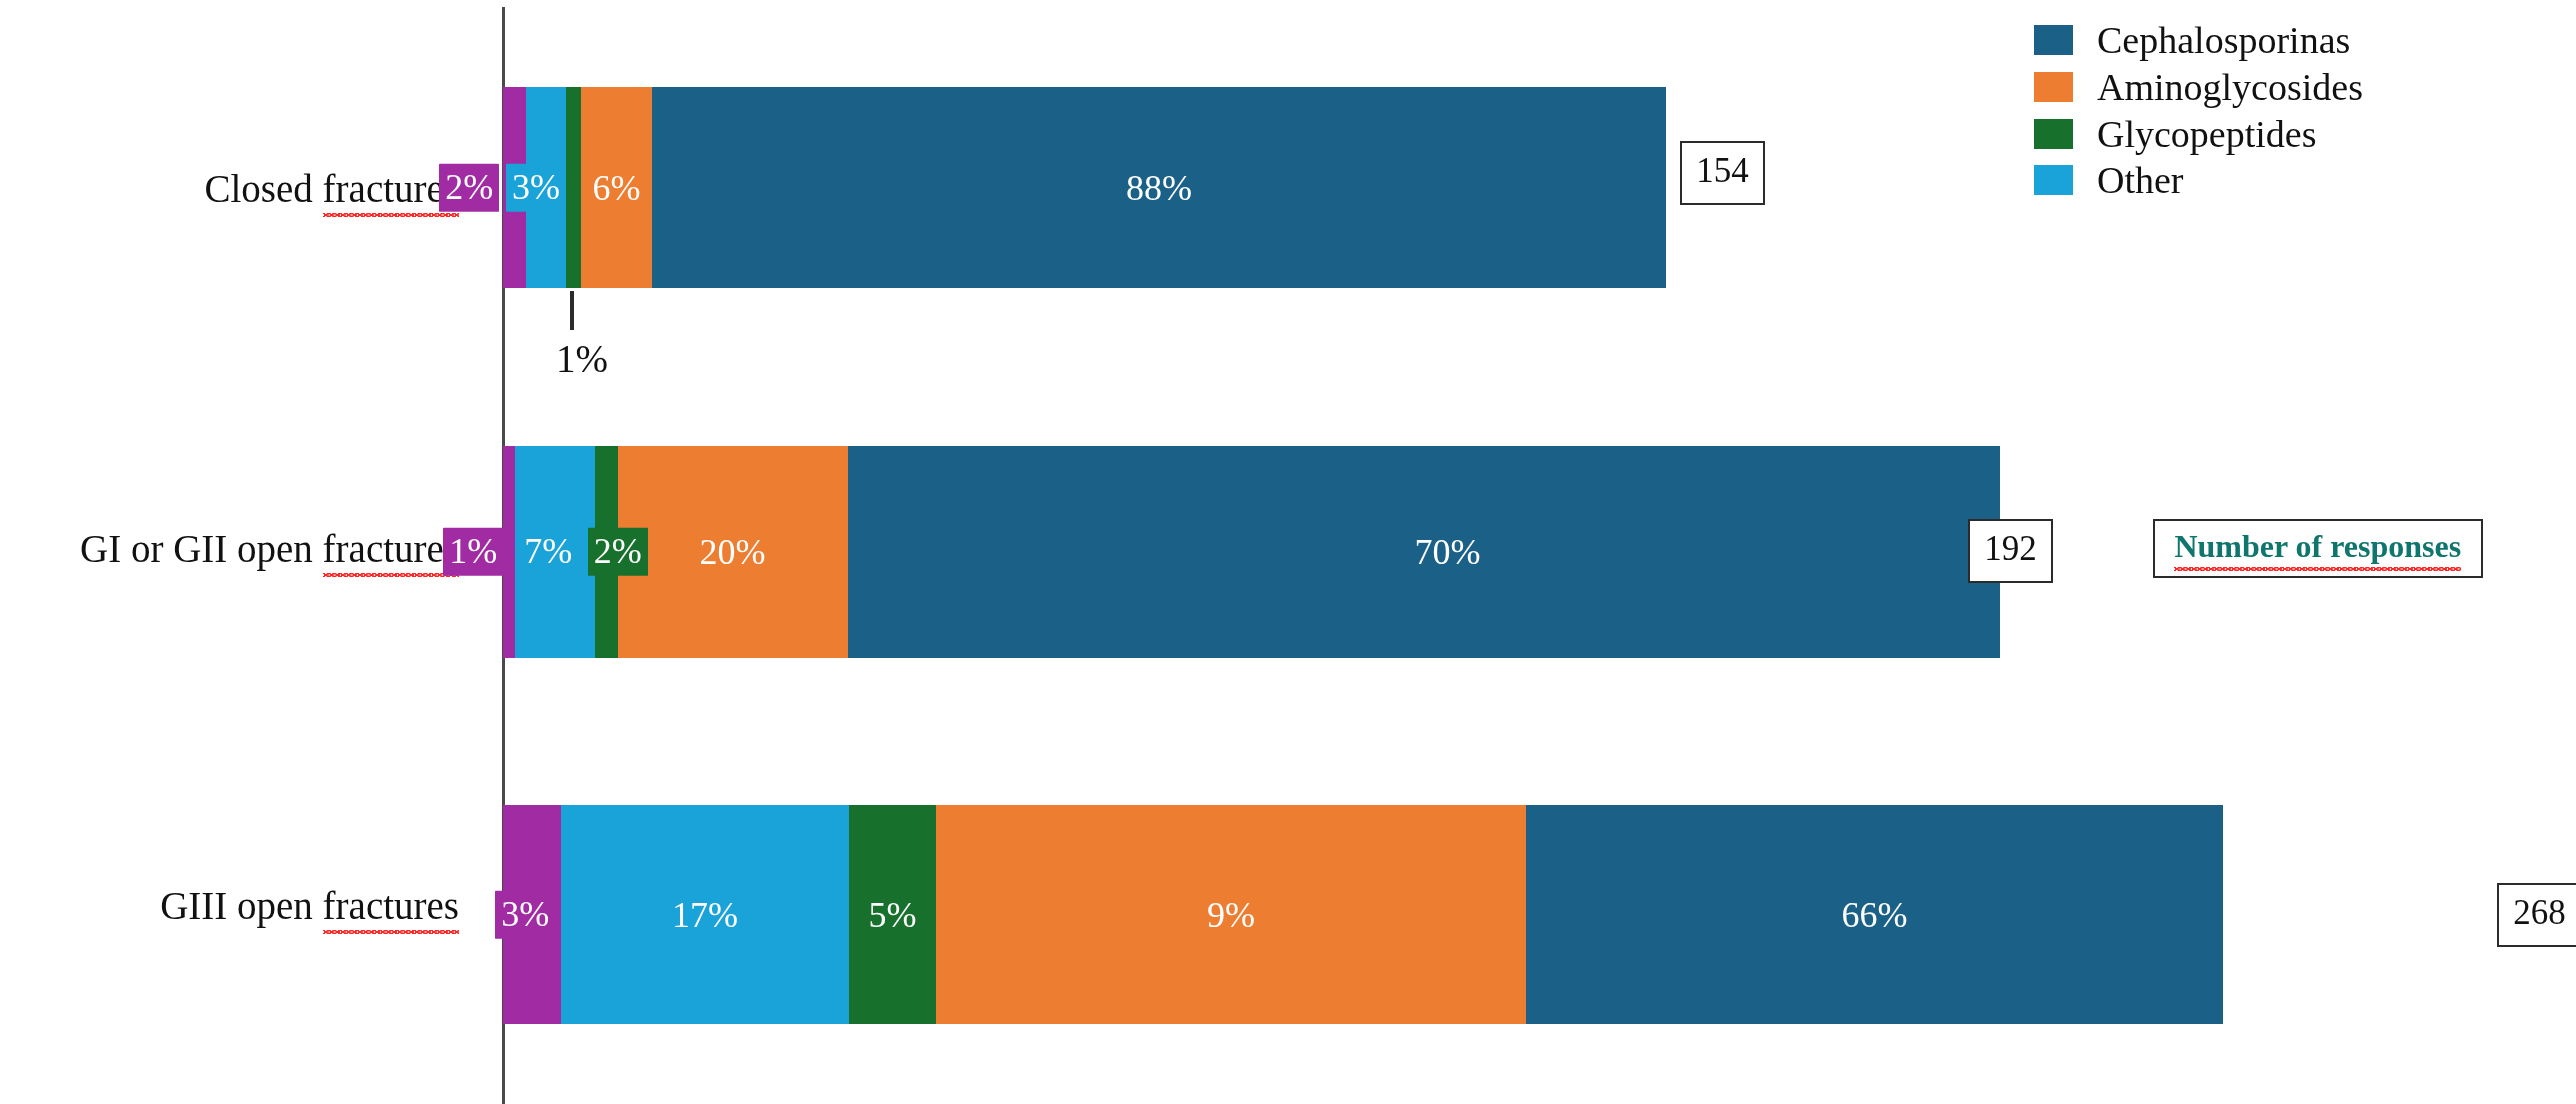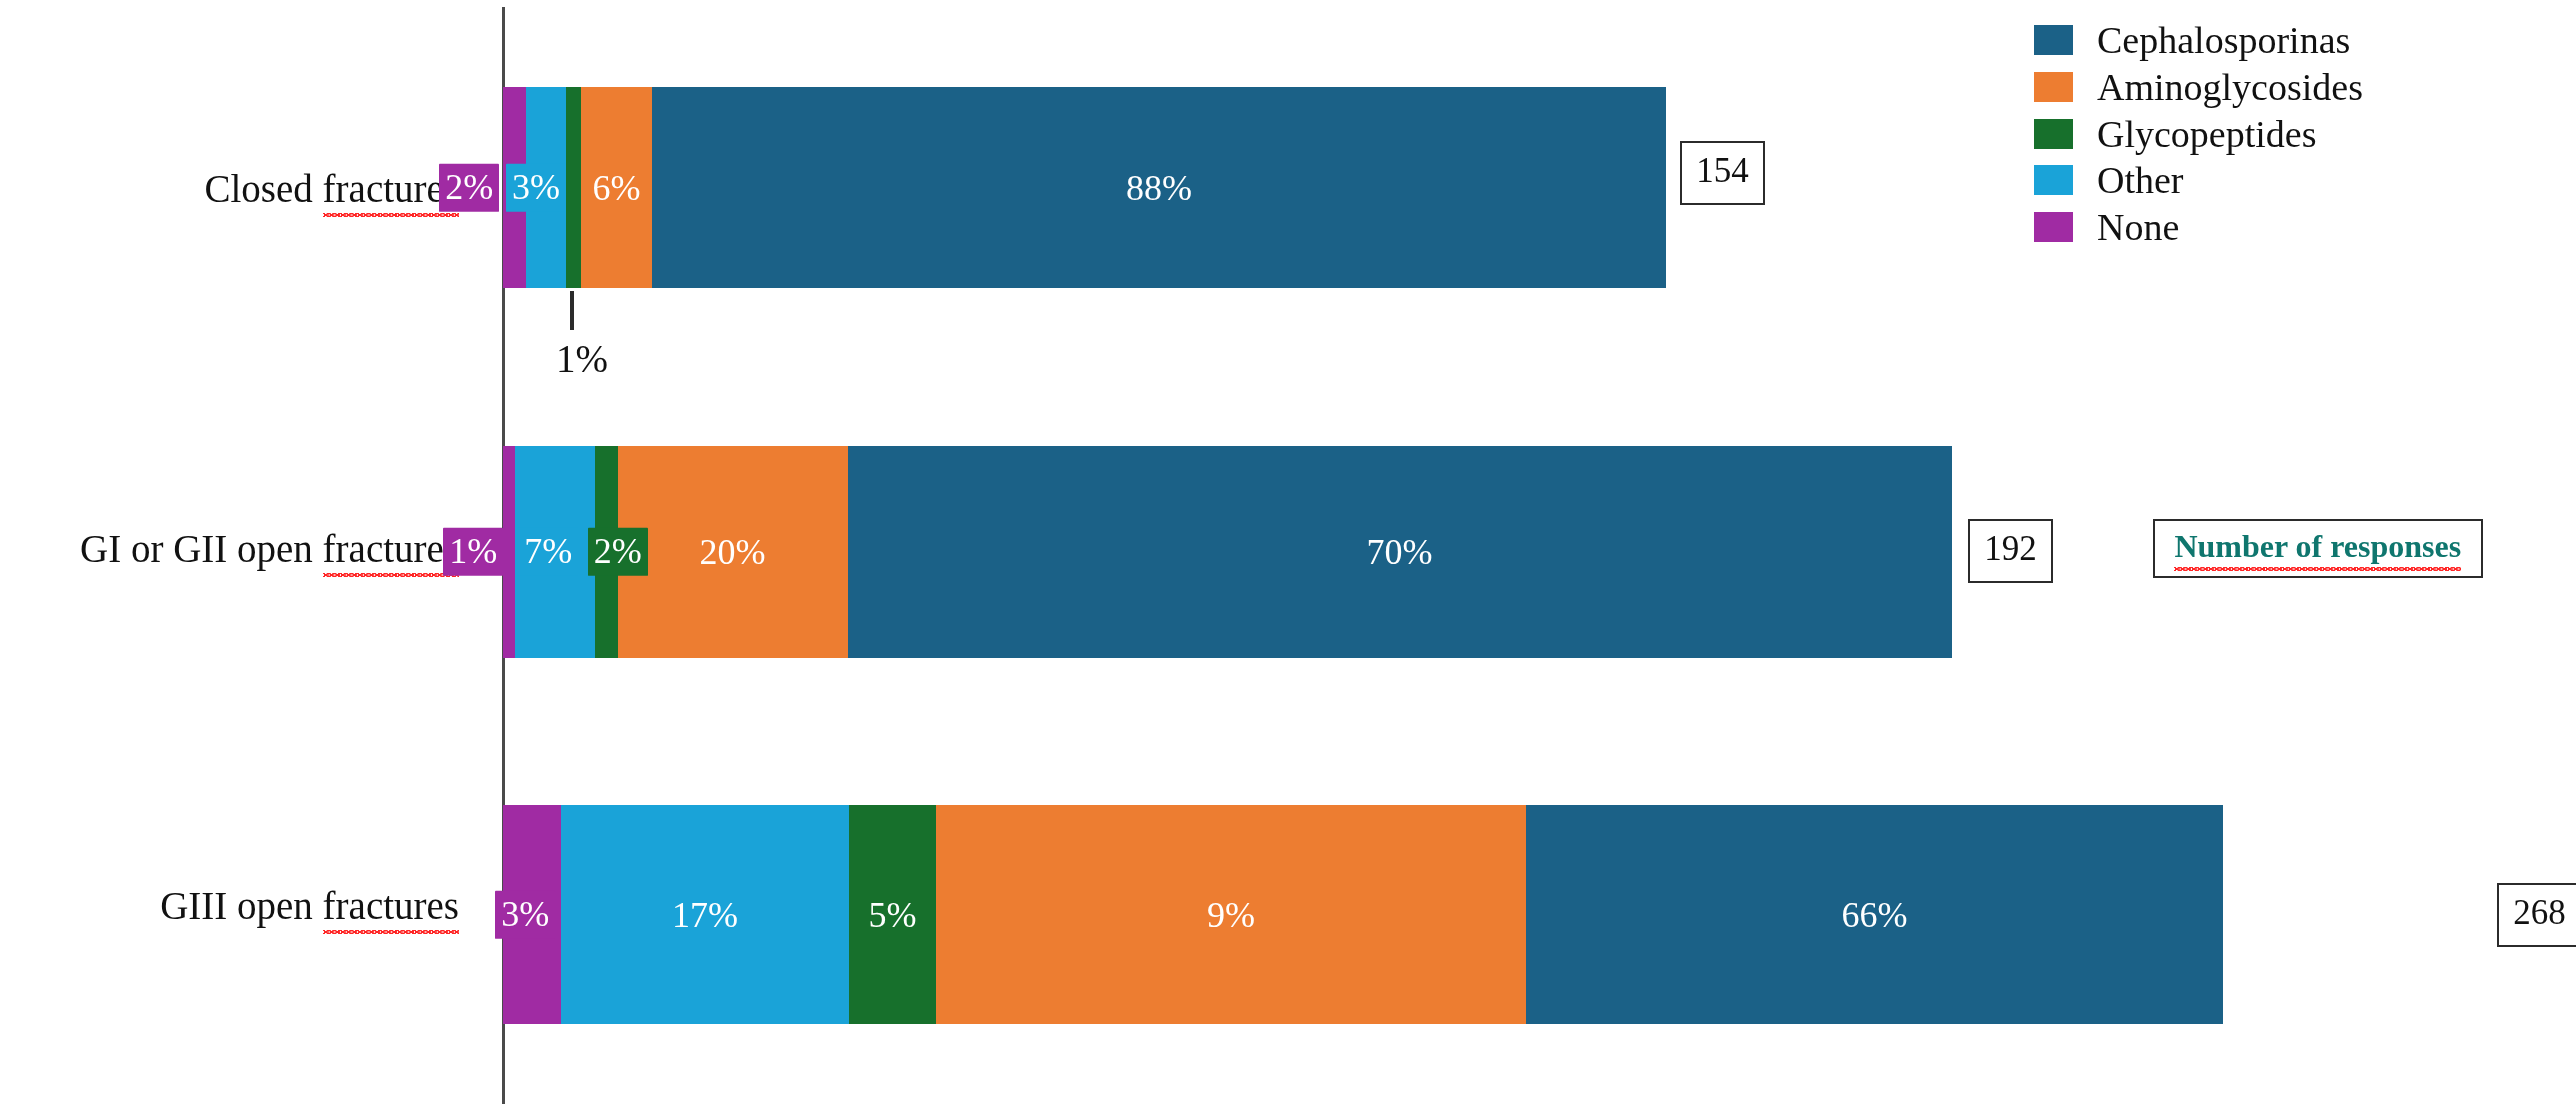--- a/index.html
+++ b/index.html
@@ -159,21 +159,21 @@
     </div>
     <div class="seg chip" style="width:80px;background:#1aa3d8;">
       <span class="seg-label" style="background:#1aa3d8;left:3.5px;">7%</span>
     </div>
     <div class="seg chip" style="width:23px;background:#17702c;">
       <span class="seg-label" style="background:#17702c;left:-7px;">2%</span>
     </div>
     <div class="seg wide" style="width:230px;background:#ed7d31;align-items:center;">
       <span class="seg-label">20%</span>
     </div>
-    <div class="seg wide" style="width:1104px;background:#1b6187;">
+    <div class="seg wide" style="width:1104px;background:#1b6187;padding-left:48px;">
       <span class="seg-label">70%</span>
     </div>
   </div>
 
   <div class="total-box" style="left:1968px;top:519px;width:85px;height:64px;text-align:center;">192</div>
 
   <div class="annotation-box" style="left:2153px;top:519px;">
     <span class="squiggle">Number of  responses</span>
   </div>
 
@@ -211,20 +211,16 @@
       <span class="legend-text">Aminoglycosides</span>
     </div>
     <div class="legend-item">
       <span class="legend-swatch" style="background:#17702c;"></span>
       <span class="legend-text">Glycopeptides</span>
     </div>
     <div class="legend-item">
       <span class="legend-swatch" style="background:#1aa3d8;"></span>
       <span class="legend-text">Other</span>
     </div>
-    <div class="legend-item">
-      <span class="legend-swatch" style="background:#a02ba3;"></span>
-      <span class="legend-text">None</span>
-    </div>
   </div>
 
 </div>
 
 
 </body></html>

